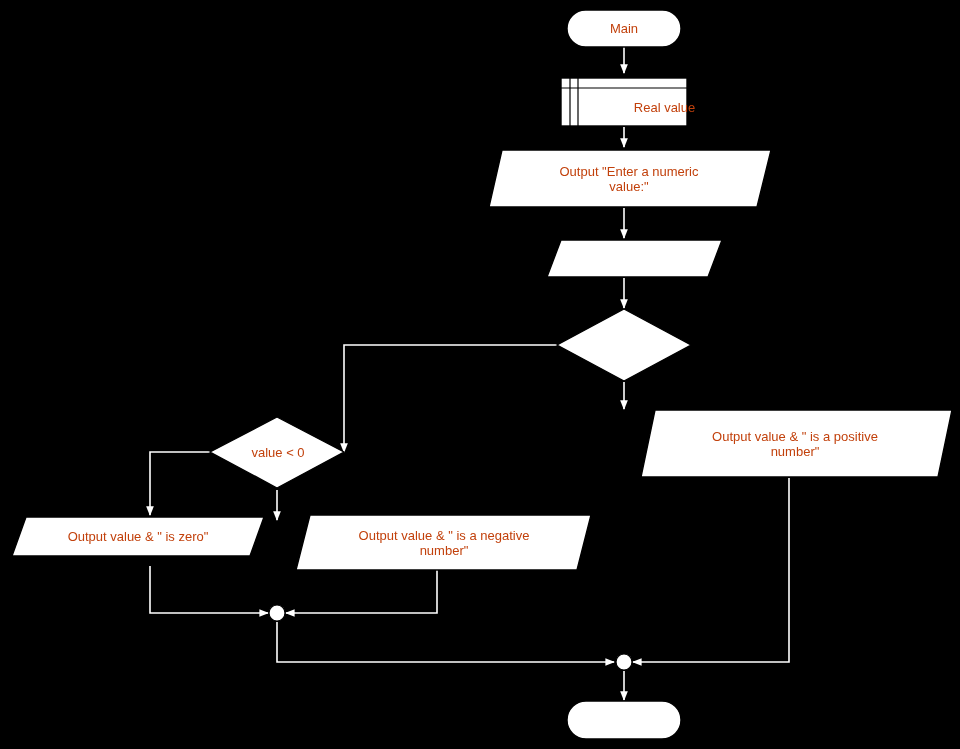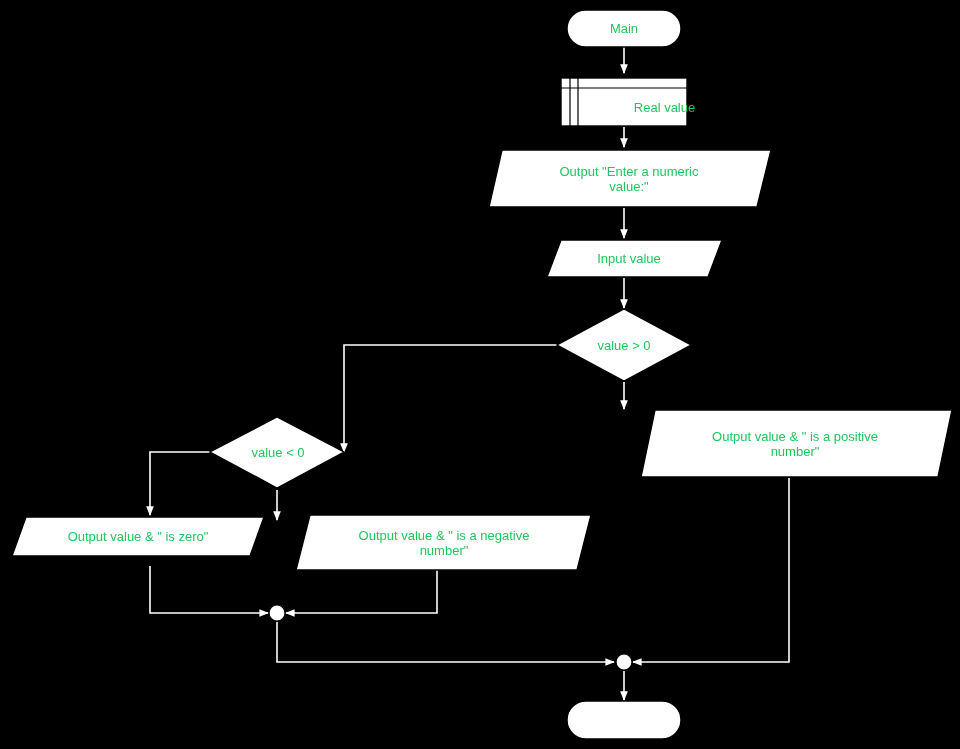--- a/index.html
+++ b/index.html
@@ -21,21 +21,21 @@
     top: 0;
     width: 960px;
     height: 749px;
   }
   .node-label {
     position: absolute;
     display: flex;
     align-items: center;
     justify-content: center;
     text-align: center;
-    color: #22c55e;
+    color: #c2410c;
     font-size: 13px;
     line-height: 15px;
     pointer-events: none;
     white-space: pre-line;
   }
 </style>
 </head>
 <body>
 
 <div id="canvas">
@@ -95,23 +95,21 @@
     </g>
   </svg>
 
   <div class="node-label" style="left:567px; top:10px; width:114px; height:37px;">Main</div>
 
   <div class="node-label" style="left:580px; top:88px; width:105px; height:38px;margin-left:32px;">Real value</div>
 
   <div class="node-label" style="left:500px; top:150px; width:258px; height:57px;">Output "Enter a numeric
 value:"</div>
 
-  <div class="node-label" style="left:550px; top:240px; width:158px; height:37px;">Input value</div>
 
-  <div class="node-label" style="left:568px; top:327px; width:112px; height:36px;">value &gt; 0</div>
 
   <div class="node-label" style="left:652px; top:410px; width:286px; height:67px;">Output value &amp; " is a positive
 number"</div>
 
   <div class="node-label" style="left:222px; top:434px; width:112px; height:36px;">value &lt; 0</div>
 
   <div class="node-label" style="left:24px; top:517px; width:228px; height:39px;">Output value &amp; " is zero"</div>
 
   <div class="node-label" style="left:308px; top:515px; width:272px; height:55px;">Output value &amp; " is a negative
 number"</div>

